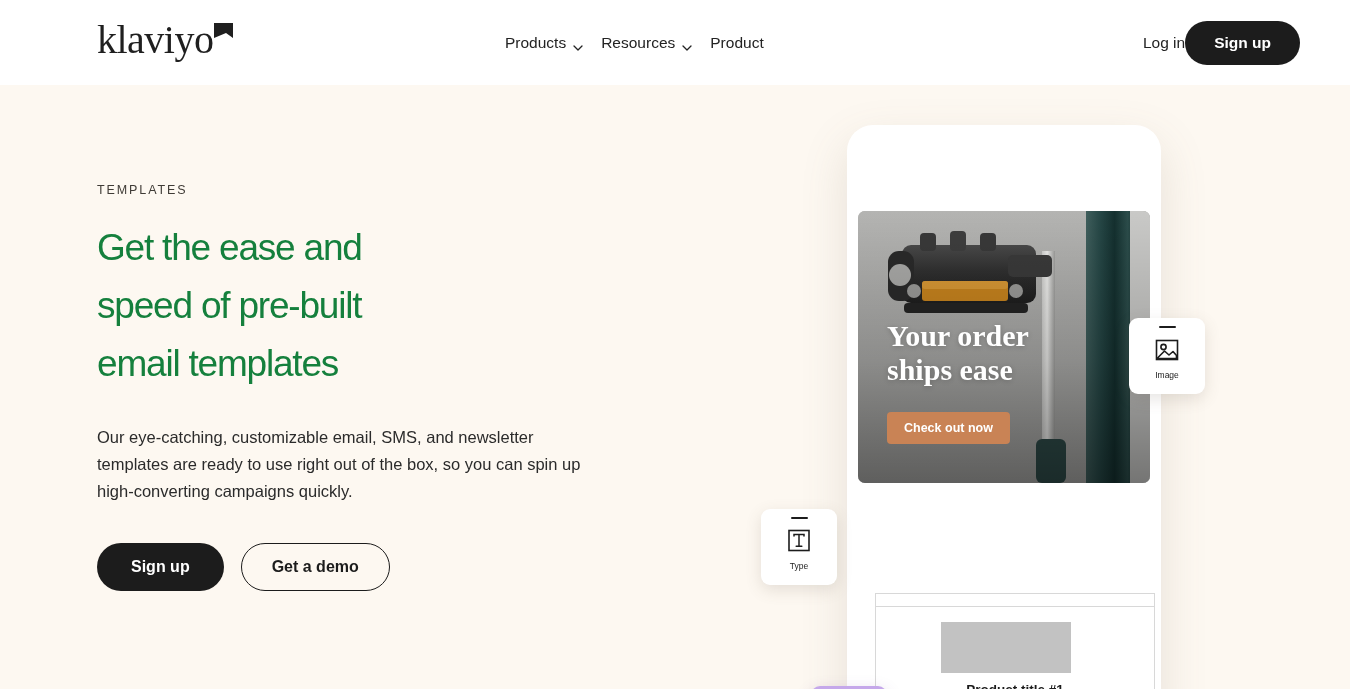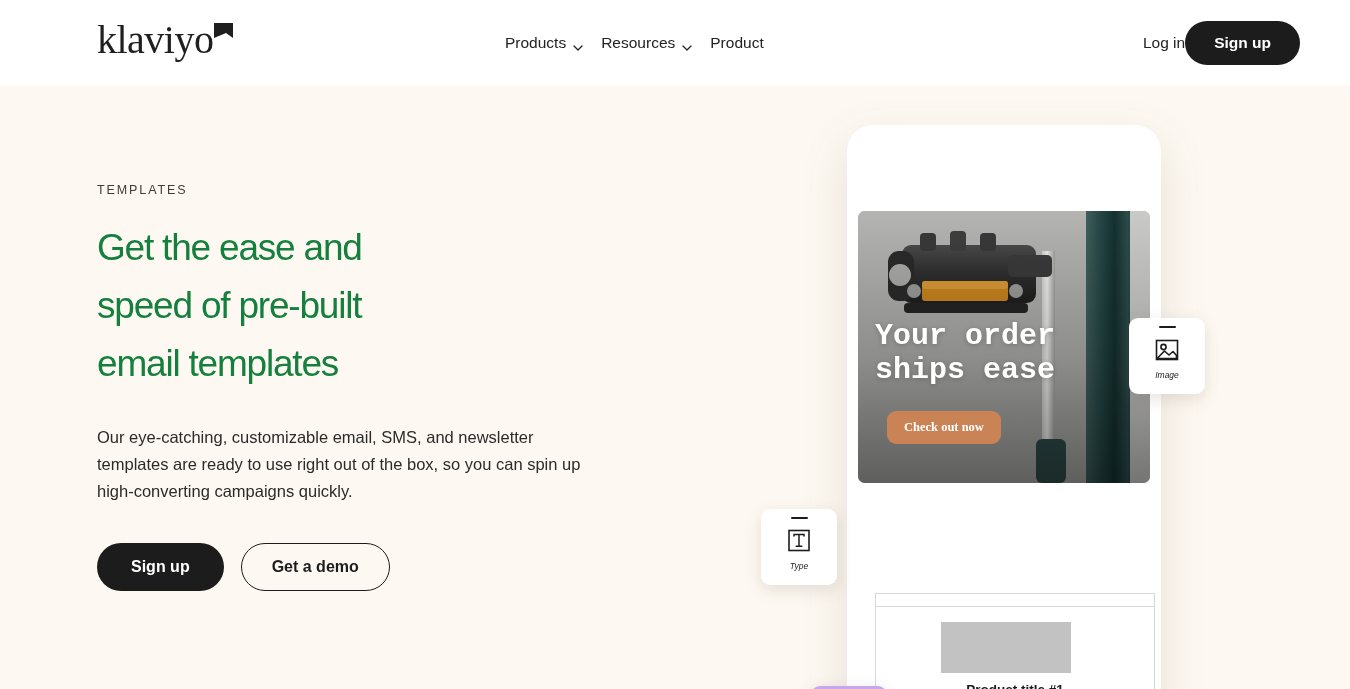--- a/index.html
+++ b/index.html
@@ -92,30 +92,30 @@
   .device-inner { position: absolute; left: 11px; top: 86px; width: 292px; height: 520px; }
 
   .hero-img {
     position: absolute; left: 11px; top: 86px;
     width: 292px; height: 272px;
     border-radius: 7px; overflow: hidden;
     background: #ADADAB;
   }
   .img-bg { position: absolute; inset: 0; }
   .email-head {
-    position: absolute; left: 17px; bottom: 96px;
-    font-family: Liberation Mono, monospace;
+    position: absolute; left: 29px; bottom: 96px;
+    font-family: Liberation Serif, serif;
     font-weight: bold; font-size: 30px; line-height: 34px;
     color: #FFFFFF; text-shadow: 0 1px 5px rgba(0,0,0,0.22);
   }
   .checkout-btn {
     position: absolute; left: 29px; bottom: 39px;
     background: #C98355; color: #FFFFFF; border: none;
     font-size: 12.5px; font-weight: bold; padding: 9px 17px;
-    border-radius: 9px; cursor: pointer; font-family: Liberation Serif, serif;
+    border-radius: 4px; cursor: pointer; font-family: Liberation Sans, sans-serif;
   }
 
   .banner-box {
     position: absolute; left: 17px; top: 382px;
     width: 280px; height: 58px;
     border: 1px solid #D8D8D8; background: #FFFFFF;
     display: flex; align-items: center; justify-content: center;
   }
   .banner-text { font-size: 13.5px; font-weight: bold; color: #1C1C1C; }
 
@@ -137,21 +137,21 @@
   .block-card {
     position: absolute; width: 76px; height: 76px;
     border-radius: 9px; background: #FFFFFF;
     box-shadow: 0 5px 16px rgba(100,88,72,0.16);
     display: flex; flex-direction: column; align-items: center;
     padding-top: 8px; z-index: 40;
   }
   .block-card.purple { background: #C5A8EA; box-shadow: 0 5px 16px rgba(100,70,140,0.22); }
   .drag-handle { width: 17px; height: 2px; background: #1C1C1C; border-radius: 2px; margin-bottom: 7px; }
   .block-icon { width: 30px; height: 30px; display: flex; align-items: center; justify-content: center; }
-  .block-label { margin-top: 5px; font-size: 8.5px; color: #1C1C1C; font-style: italic; }
+  .block-label { margin-top: 5px; font-size: 8.5px; color: #1C1C1C; }
 
   #card-image { left: 1129px; top: 233px; }
   #card-type  { left: 761px;  top: 394px; margin-top: 30px; }
   #card-product { left: 811px; top: 601px; }
 </style>
 </head>
 <body>
 
 <div class="page">
 

